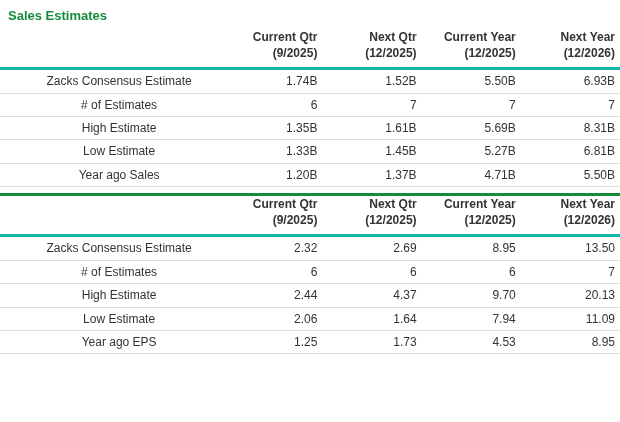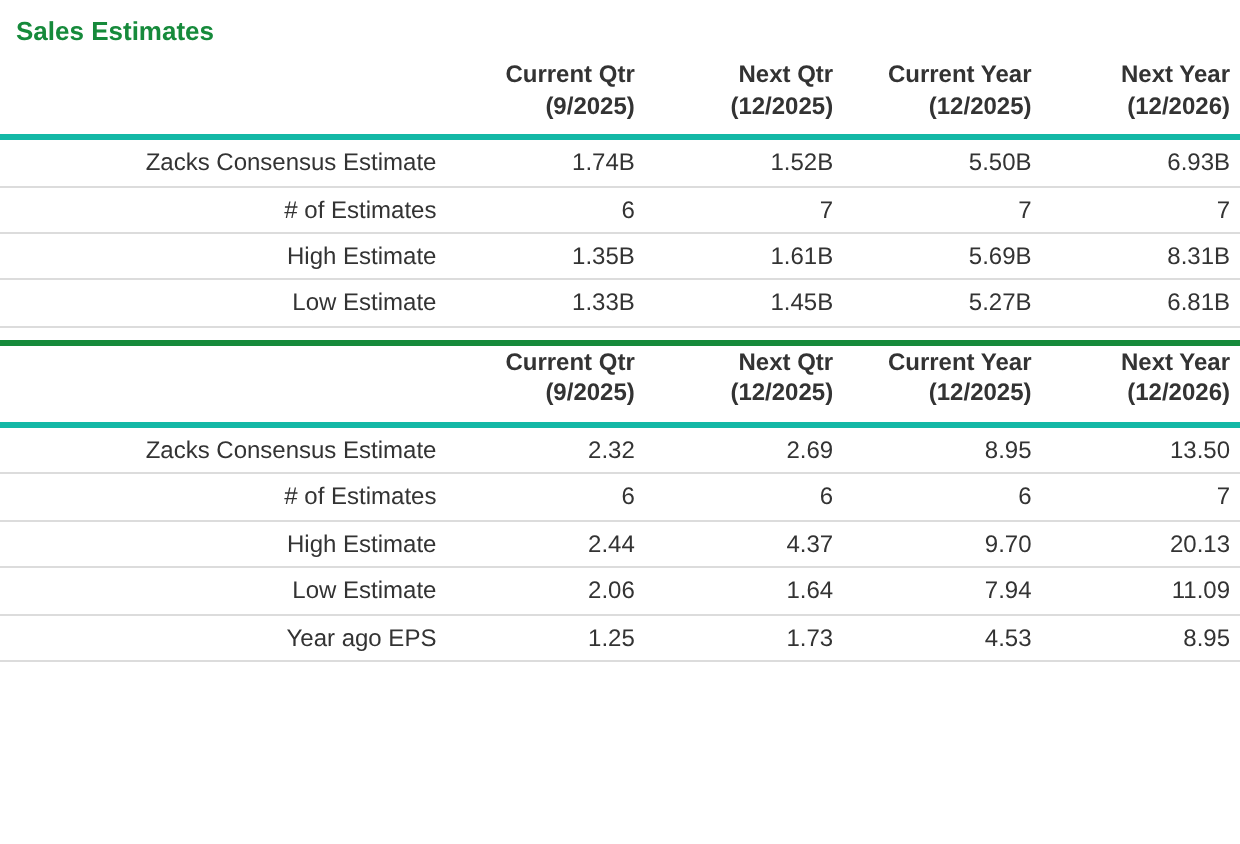--- a/index.html
+++ b/index.html
@@ -39,21 +39,21 @@
     color: #333333;
   }
   thead th.label { text-align: left; }
   tbody td {
     padding: 4px 5px 4px 4px;
     line-height: 1.2;
     border-bottom: 1px solid #dcdcdc;
     white-space: nowrap;
     overflow: hidden;
   }
-  td.label { text-align: right; padding-left: 20px; }
+  td.label { text-align: center; padding-left: 20px; }
   td.num, th.num { text-align: right; }
   .green-divider {
     border: none;
     border-top: 3px solid var(--accent, #168a3b);
     margin: 6px 0 0 0;
     height: 0;
   }
 </style>
 </head>
 <body style="color: rgb(51, 51, 51);">
@@ -111,20 +111,27 @@
         <td class="num">5.69B</td>
         <td class="num">8.31B</td>
       </tr>
       <tr>
         <td class="label">Low Estimate</td>
         <td class="num">1.33B</td>
         <td class="num">1.45B</td>
         <td class="num">5.27B</td>
         <td class="num">6.81B</td>
       </tr>
+      <tr>
+        <td class="label">Year ago Sales</td>
+        <td class="num">1.20B</td>
+        <td class="num">1.37B</td>
+        <td class="num">4.71B</td>
+        <td class="num">5.50B</td>
+      </tr>
     </tbody>
   </table>
 </div>
 
 <hr class="green-divider">
 
 <div class="section earnings">
   <table class="est-table">
     <colgroup>
         <col class="c-label">

